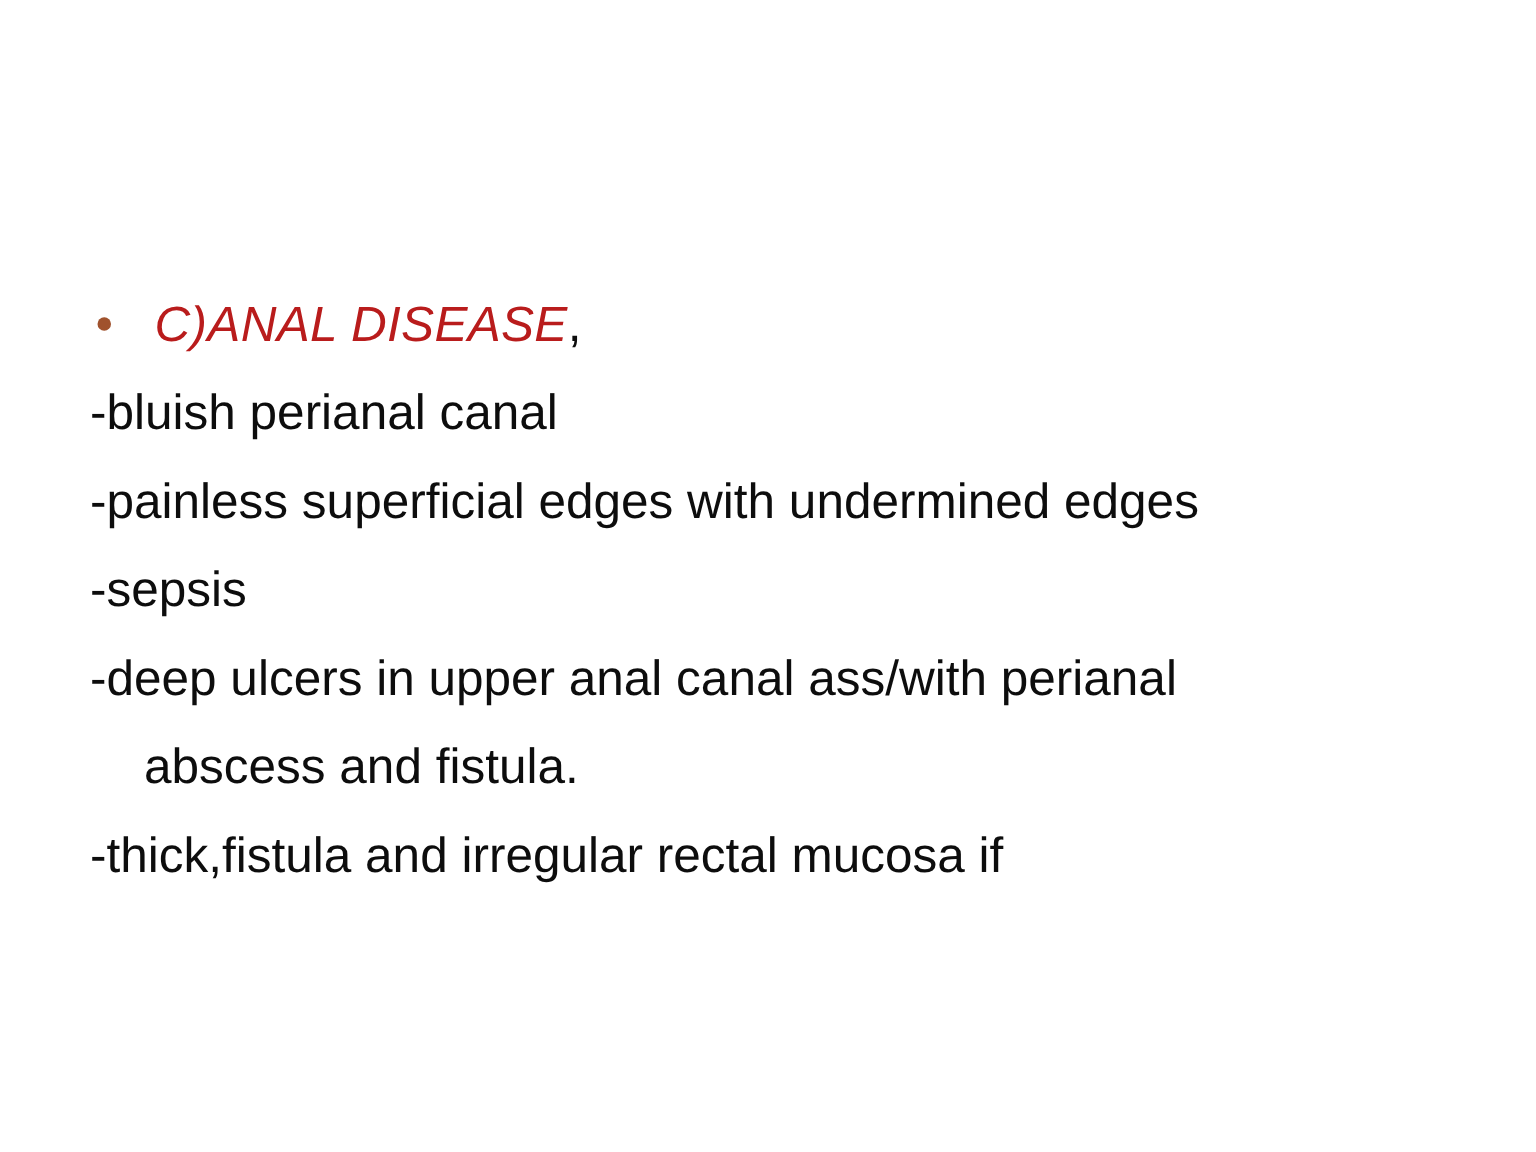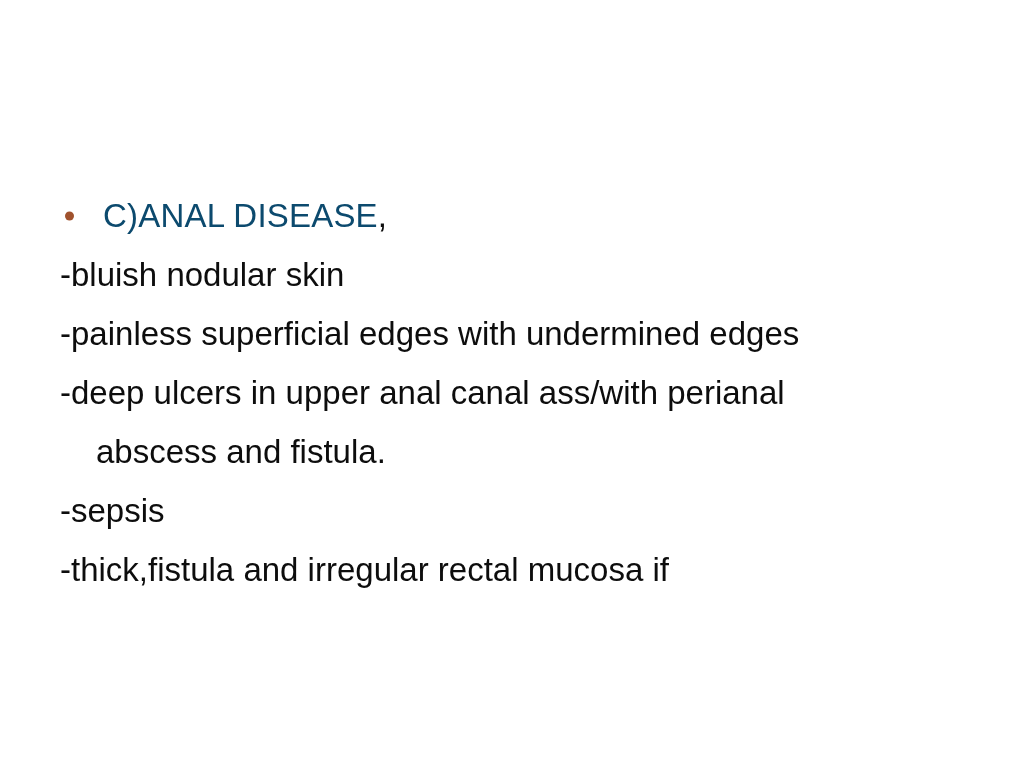--- a/index.html
+++ b/index.html
@@ -43,21 +43,22 @@
     position: absolute;
     left: 7px;
     top: 50%;
     transform: translateY(-50%);
     width: 9px;
     height: 9px;
     border-radius: 50%;
     background: #a0522d;
   }
   .heading-em {
-    color: #0c4a6e;
+    font-style: italic;
+    color: #b91c1c;
     letter-spacing: 0.2px;
   }
   .heading-tail {
     font-style: normal;
     color: #0d0d0d;
   }
 
   
   .body-line {
     display: block;
@@ -79,34 +80,34 @@
 
 <div id="slide">
 
   <div id="content-block">
 
     <div class="bullet-line">
       <span class="bullet-dot"></span><span class="heading-em">C)ANAL DISEASE</span><span class="heading-tail">,</span>
     </div>
 
     <div class="body-line">
-      <span class="nowrap">-bluish nodular skin</span>
+      <span class="nowrap">-bluish perianal canal</span>
     </div>
 
     <div class="body-line">
       <span class="nowrap">-painless superficial edges with undermined edges</span>
     </div>
 
     <div class="body-line">
-      <span class="nowrap">-deep ulcers in upper anal canal ass/with perianal</span>
-      <span class="cont nowrap">abscess and fistula.</span>
+      <span class="nowrap">-sepsis</span>
     </div>
 
     <div class="body-line">
-      <span class="nowrap">-sepsis</span>
+      <span class="nowrap">-deep ulcers in upper anal canal ass/with perianal</span>
+      <span class="cont nowrap">abscess and fistula.</span>
     </div>
 
     <div class="body-line">
       <span class="nowrap">-thick,fistula and irregular rectal mucosa if</span>
     </div>
 
   </div>
 </div>
 
 </body></html>

